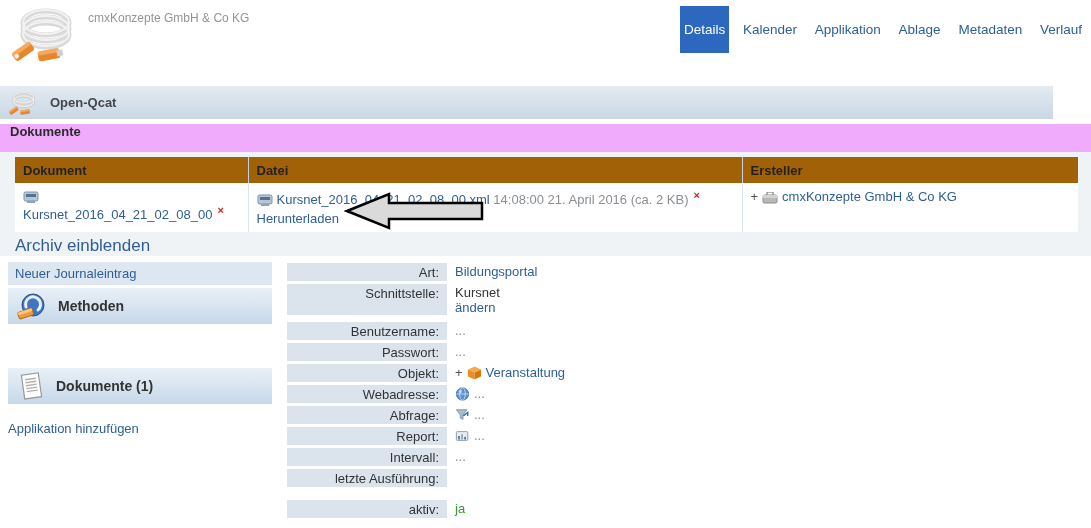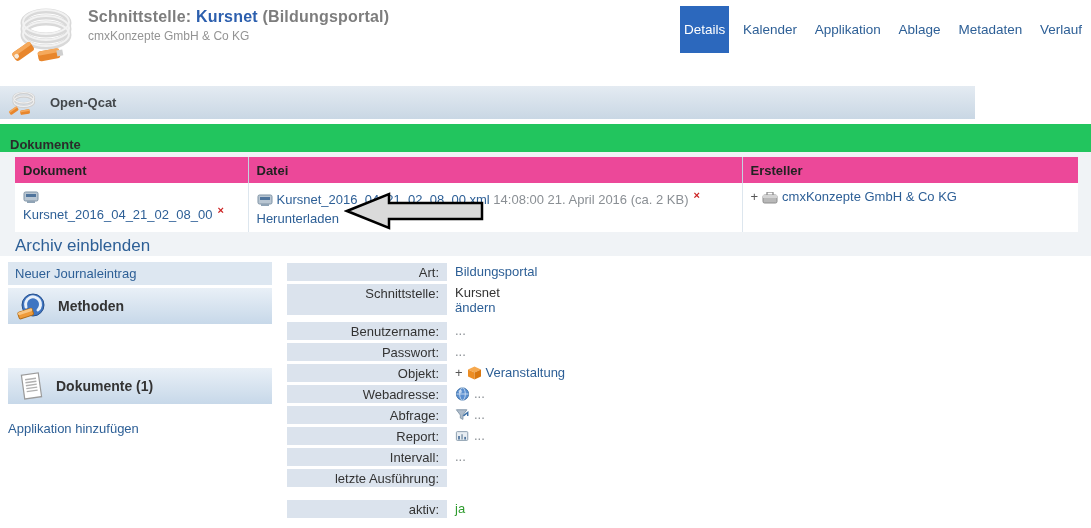--- a/index.html
+++ b/index.html
@@ -12,33 +12,33 @@
   .header-text { position:absolute; left:88px; top:8px; }
   .title-line { font-size:16px; font-weight:bold; color:#7d7d7d; letter-spacing:.2px; }
   .title-line .t-name { color:#2c5fae; }
   .sub-line { font-size:12px; color:#949494; margin-top:3px; }
 
   .nav { position:absolute; top:6px; right:5px; font-size:13.5px; white-space:nowrap; }
   .nav .nav-item { display:inline-block; margin-left:6px; color:#2d5f96; cursor:pointer; padding:16px 4px; }
   .nav .nav-item.active { background:#2c68bd; color:#fff; }
 
   
-  .appbar { position:absolute; left:0; top:86px; width:975px; height:33px;
+  .appbar { position:absolute; left:0; top:86px; width:1053px; height:33px;
             background:linear-gradient(#e4ebf2,#c9d7e4); display:flex; align-items:center; }
   .appbar .appbar-title { font-size:13px; font-weight:bold; color:#44484c; margin-left:10px; }
 
   
   .section-title { position:absolute; left:0; top:124px; width:1091px; height:28px;
-                   background:#22c55e; display:flex; align-items:flex-end; }
+                   background:#f0abfc; display:flex; align-items:flex-start; }
   .section-title span { font-size:13px; font-weight:bold; color:#2b2b2b; margin-left:10px; }
   .section-body { position:absolute; left:0; top:152px; width:1091px; height:104px; background:#f0f3f6; }
 
   table.doc-table { position:absolute; left:15px; top:157px; width:1063px; border-collapse:collapse;
                     font-size:13px; table-layout:fixed; background:#fff; }
-  table.doc-table th { background:#ec4899; text-align:left; font-weight:bold; color:#222;
+  table.doc-table th { background:#a16207; text-align:left; font-weight:bold; color:#222;
                        padding:5px 8px; border-right:1px solid #c3d3e0; height:26px; }
   table.doc-table th:last-child { border-right:none; }
   table.doc-table td { background:#fff; vertical-align:top; padding:6px 8px;
                        border-right:1px solid #dde6ee; height:48px; }
   table.doc-table td:last-child { border-right:none; }
   .lnk { color:#2d5f96; cursor:pointer; text-decoration:none; }
   .meta { color:#8a8f94; }
   .del-x { color:#cc2222; font-weight:bold; font-size:11px; vertical-align:super; cursor:pointer; margin-left:5px; }
   .file-line2 { margin-top:4px; }
   .plus { color:#555; margin-right:4px; }
@@ -93,25 +93,20 @@
       </g>
       <g transform="rotate(-10 38 50)">
         <rect x="28" y="45" width="22" height="10" rx="3" fill="#e8862c"></rect>
         <rect x="28" y="45" width="22" height="4" rx="2" fill="#f5a95c"></rect>
         <rect x="47" y="47" width="6" height="6" fill="#cfcfcf"></rect>
       </g>
     </svg>
   </div>
 
   <div class="header-text">
-    <div class="title-line">
-      <span>Schnittstelle:</span>
-      <span class="t-name">Kursnet</span>
-      <span>(Bildungsportal)</span>
-    </div>
     <div class="sub-line">cmxKonzepte GmbH &amp; Co KG</div>
   </div>
 
   <div class="nav">
     <span class="nav-item active">Details</span>
     <span class="nav-item">Kalender</span>
     <span class="nav-item">Applikation</span>
     <span class="nav-item">Ablage</span>
     <span class="nav-item">Metadaten</span>
     <span class="nav-item">Verlauf</span>

